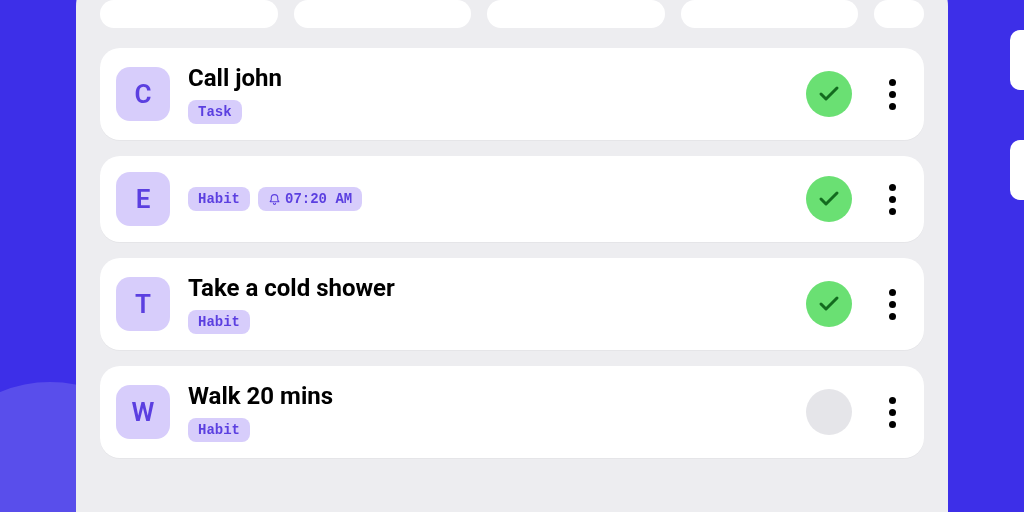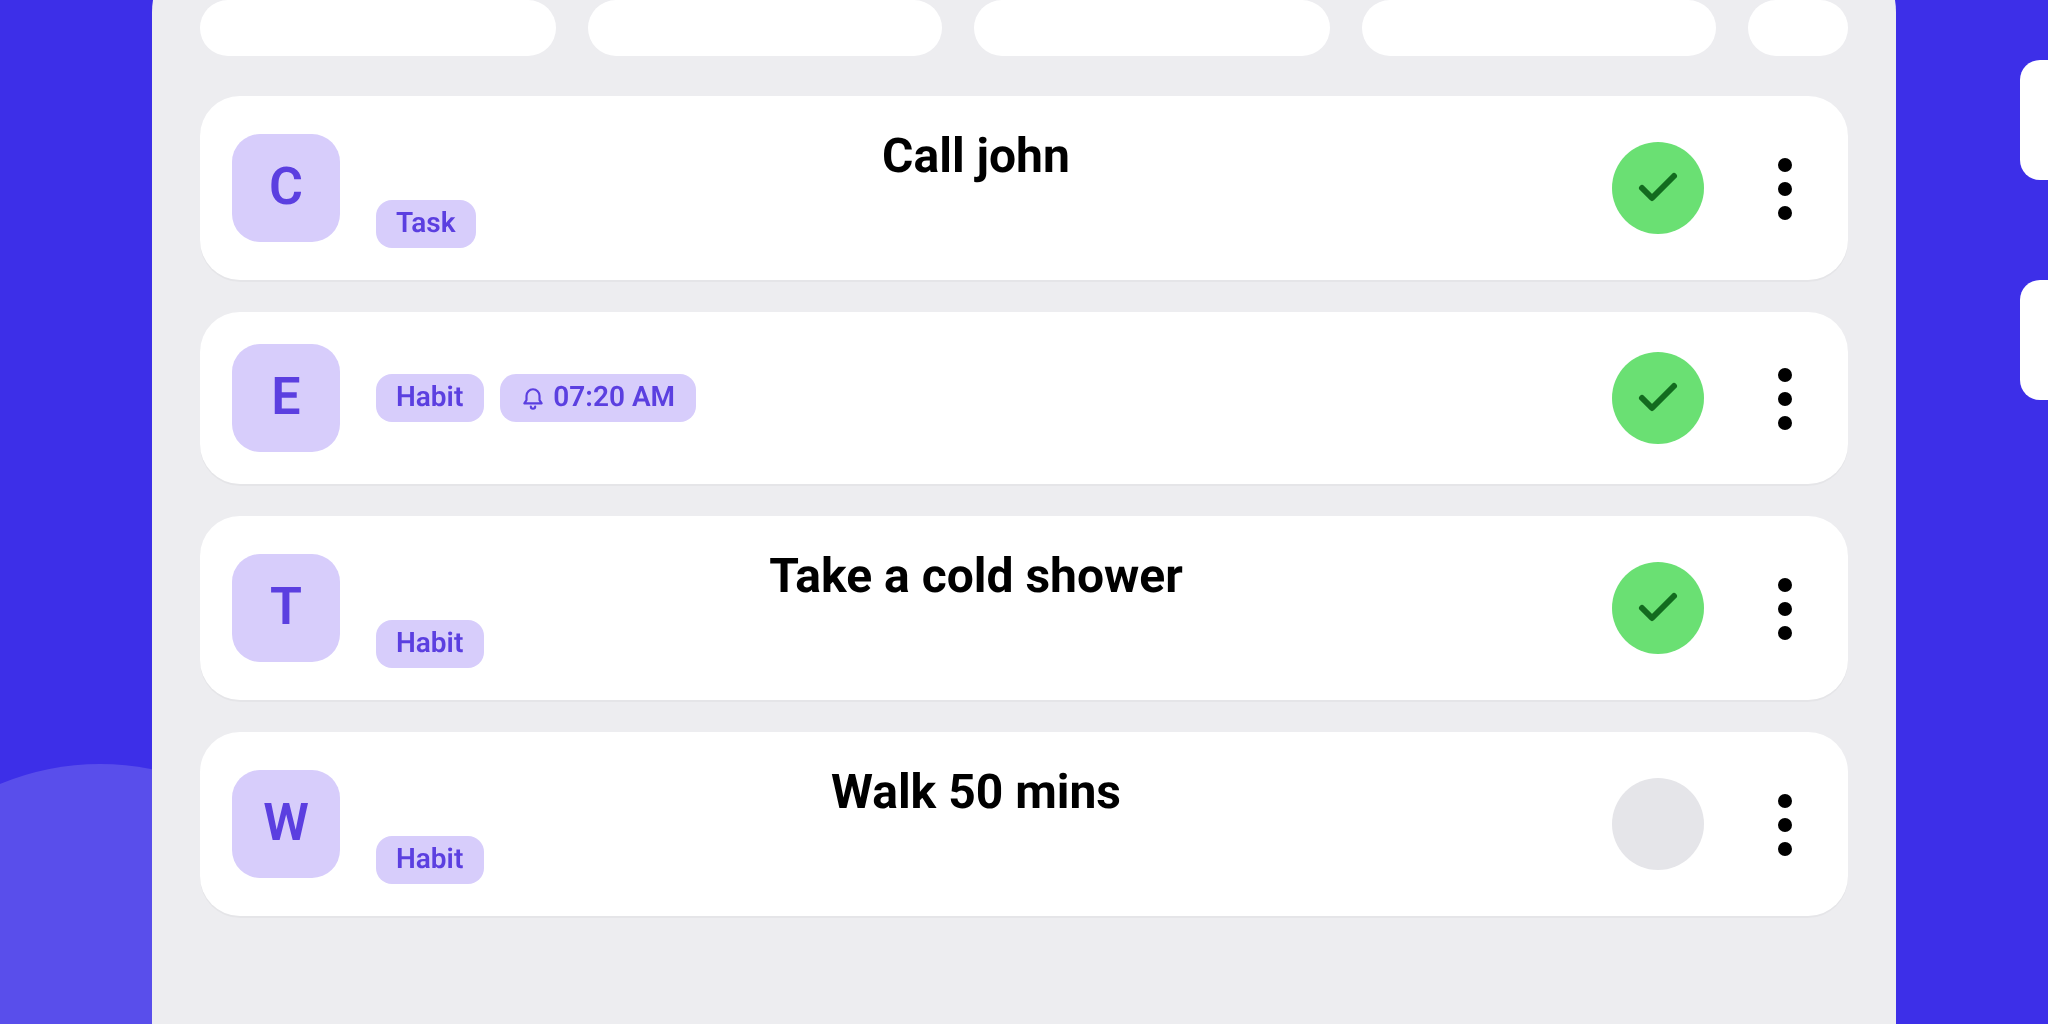--- a/index.html
+++ b/index.html
@@ -73,23 +73,22 @@
     font-weight: 600;
     color: #5B3FE0;
     flex-shrink: 0;
   }
   .item-body { flex: 1; }
   .item-title {
     font-size: 24px;
     font-weight: 700;
     color: #000;
     margin-bottom: 8px;
-    text-align: center;
-  }
-  .chips { display: flex; gap: 8px; }
+  }
+  .chips { display: flex; gap: 8px; font-family: Liberation Mono, monospace; }
   .chip {
     background: #D7CDFB;
     color: #5B3FE0;
     font-size: 14px;
     font-weight: 600;
     padding: 4px 10px;
     border-radius: 8px;
     display: inline-flex;
     align-items: center;
     gap: 4px;
@@ -205,21 +204,21 @@
     <div class="more">
       <span></span>
       <span></span>
       <span></span>
     </div>
   </div>
 
   <div class="item">
     <div class="avatar">W</div>
     <div class="item-body">
-      <div class="item-title">Walk 50 mins</div>
+      <div class="item-title">Walk 20 mins</div>
       <div class="chips">
         <span class="chip">Habit</span>
       </div>
     </div>
     <div class="check pending"></div>
     <div class="more">
       <span></span>
       <span></span>
       <span></span>
     </div>

